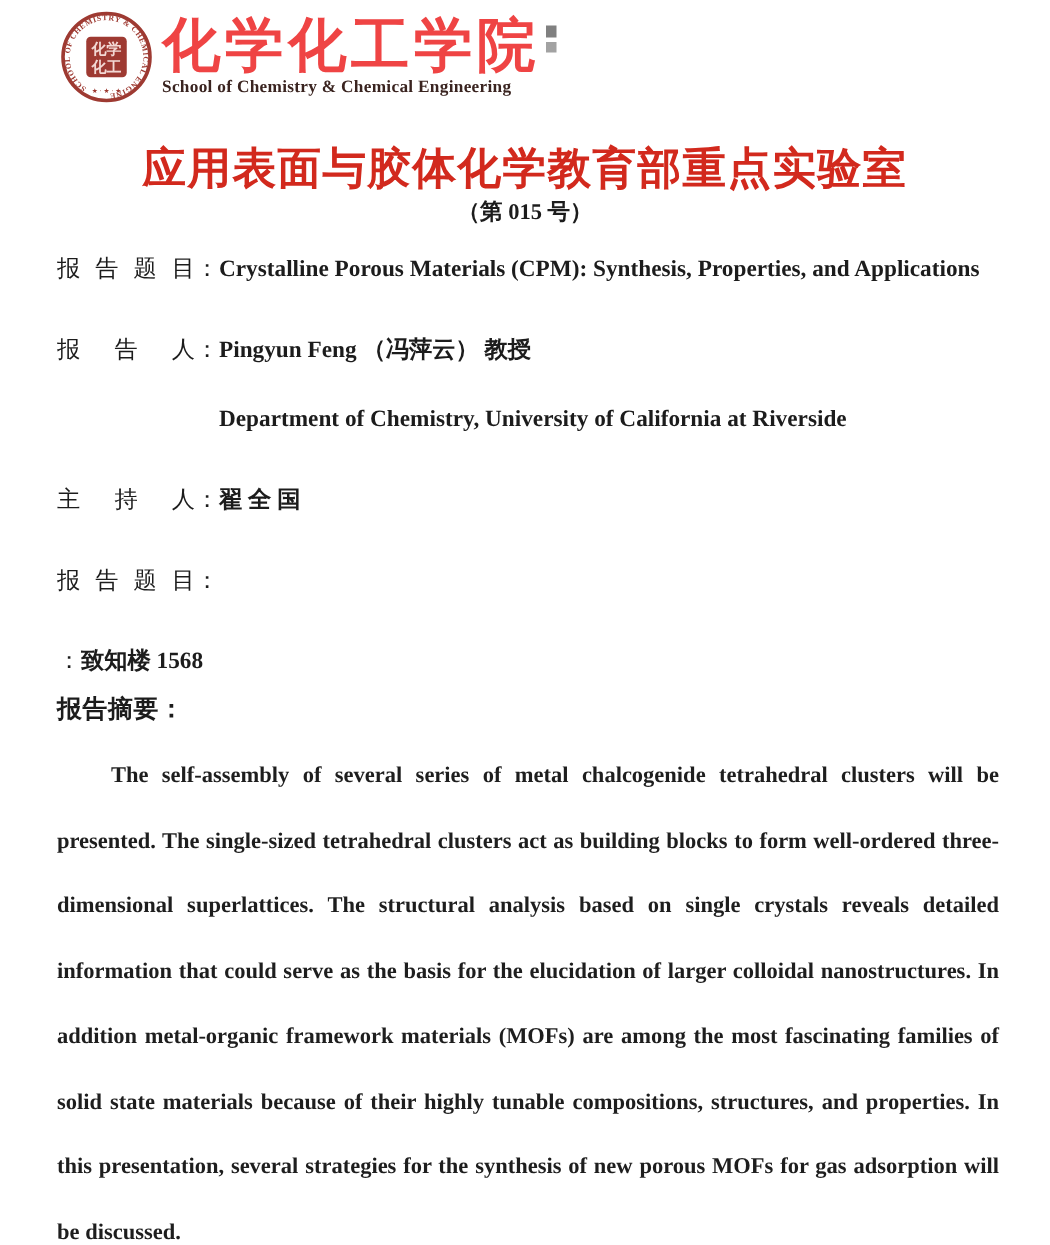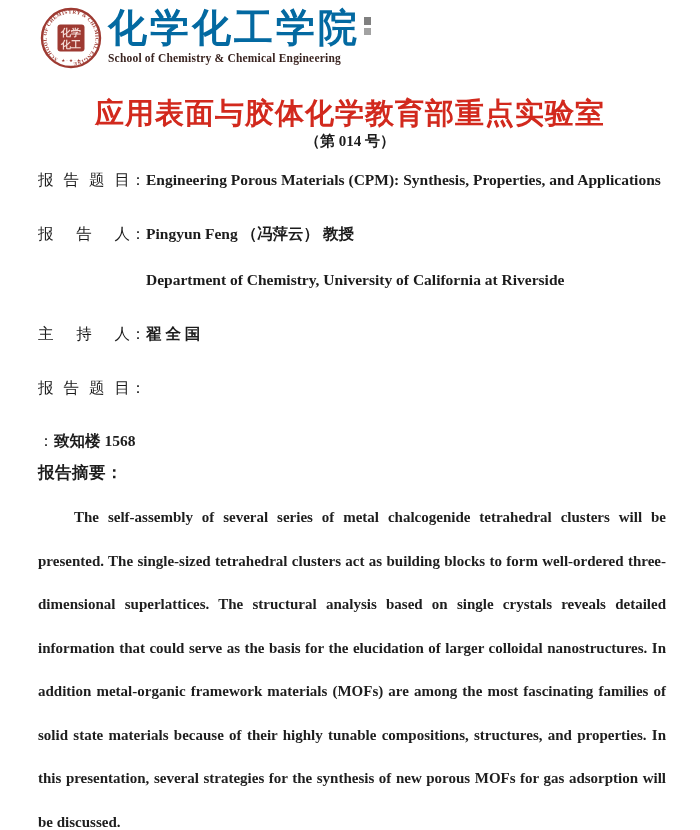--- a/index.html
+++ b/index.html
@@ -16,25 +16,25 @@
   
   .header {
     display: flex;
     align-items: center;
     padding: 5px 0 0 40px;
     height: 70px;
   }
   .seal { width: 62px; height: 62px; flex: 0 0 62px; }
   .school-names { margin-left: 6px; line-height: 1; }
   .school-cn {
-    font-family: Liberation Mono, monospace;
+    font-family: Liberation Sans, sans-serif;
     font-weight: bold;
     font-size: 39px;
     letter-spacing: 3px;
-    color: #0369a1;
+    color: #ef4444;
     line-height: 1.05;
   }
   .school-en {
     font-family: "Liberation Serif", serif;
     font-weight: bold;
     font-size: 11.5px;
     color: #3a2420;
     margin-top: 1px;
     letter-spacing: 0.2px;
   }
@@ -142,28 +142,28 @@
       <div class="school-cn">化学化工学院</div>
       <div class="school-en">School of Chemistry &amp; Chemical Engineering</div>
     </div>
     <div class="sig-mark">
         <i></i>
         <i></i>
       </div>
   </div>
 
   <div class="title-1" style="color:#d2291d;">应用表面与胶体化学教育部重点实验室</div>
-  <div class="issue-no">（第 014 号）</div>
+  <div class="issue-no">（第 015 号）</div>
 
   <div class="details">
 
     <div class="drow">
       <span class="dlabel">报告题目</span>
       <span class="dcolon">：</span>
-      <div class="dvalue">Engineering Porous Materials (CPM): Synthesis, Properties, and Applications</div>
+      <div class="dvalue">Crystalline Porous Materials (CPM): Synthesis, Properties, and Applications</div>
     </div>
 
     <div class="drow" style="margin-bottom:24px;">
       <span class="dlabel">报告人</span>
       <span class="dcolon">：</span>
       <div class="dvalue">Pingyun Feng （冯萍云） 教授</div>
     </div>
 
   </div>
 

